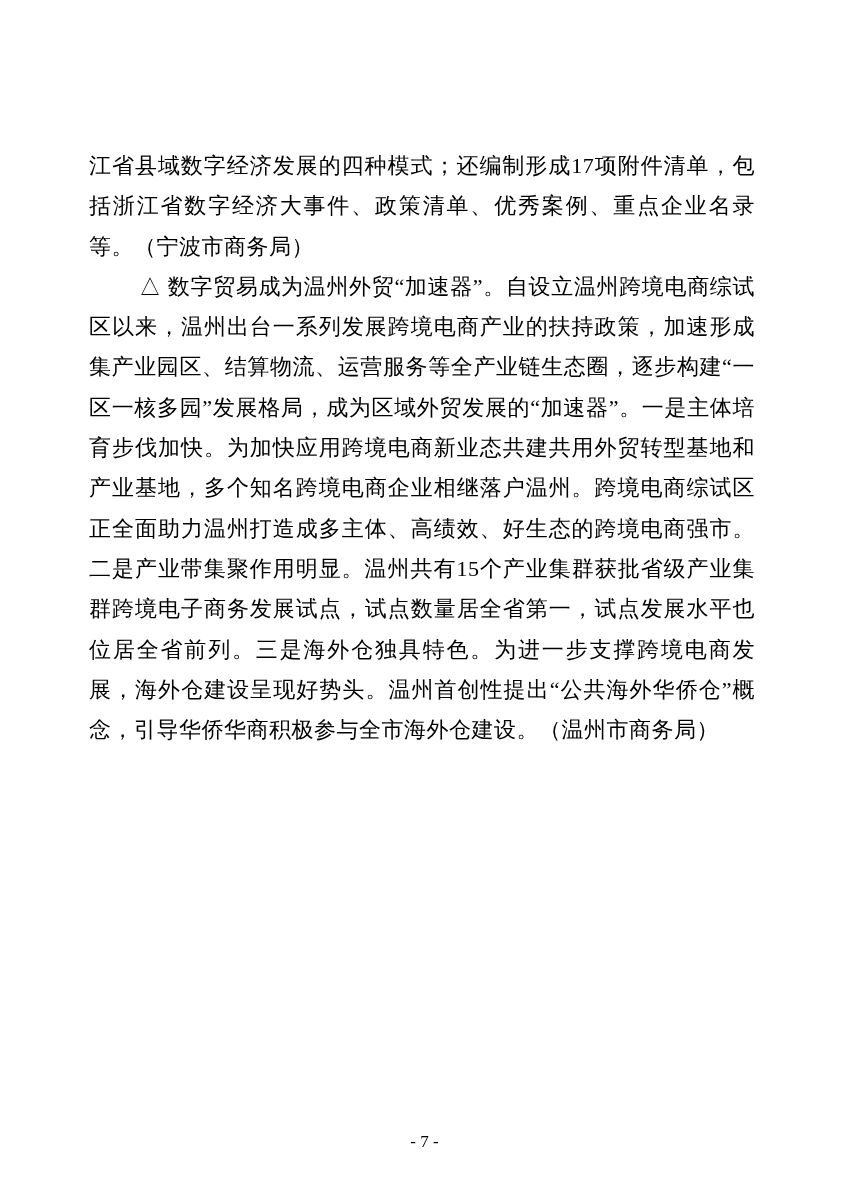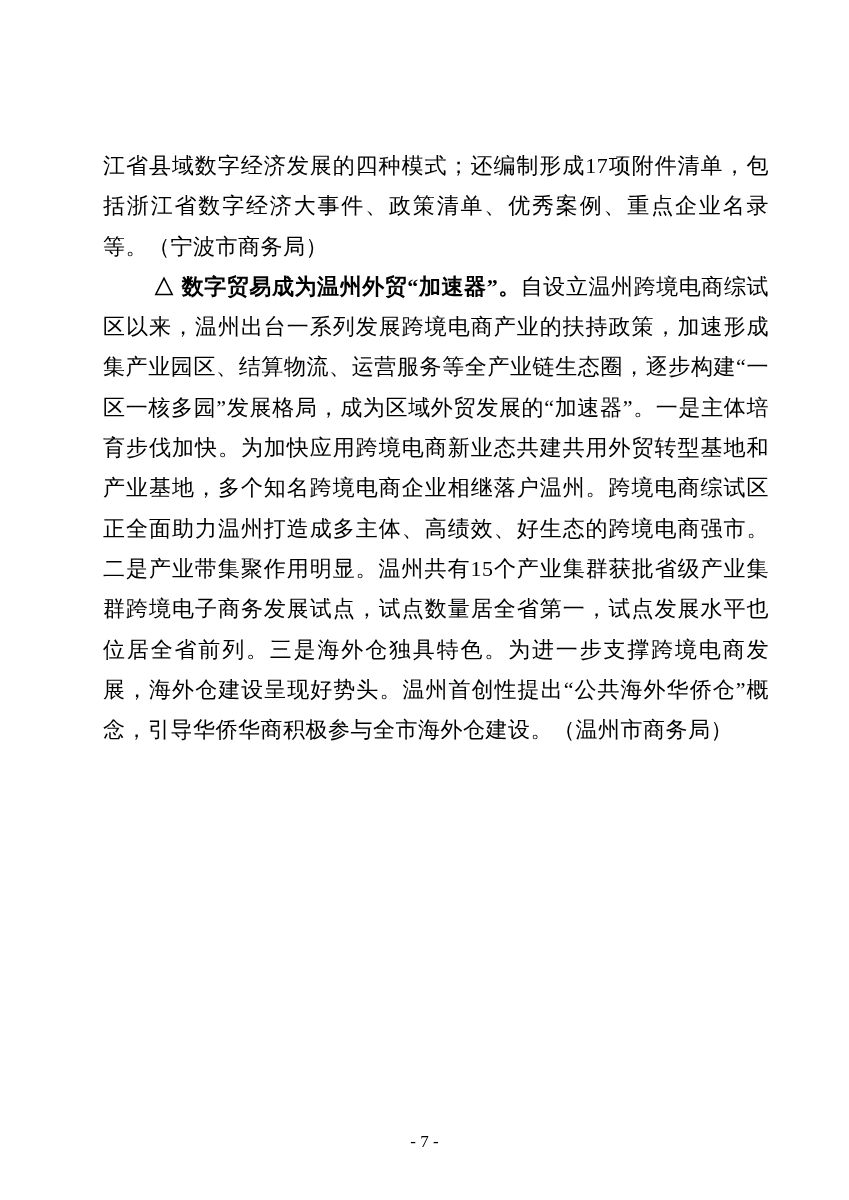--- a/index.html
+++ b/index.html
@@ -9,32 +9,32 @@
     width: 849px;
     height: 1200px;
     margin: 0 auto;
     background: #ffffff;
     color: #000000;
     font-family: "Liberation Serif", serif;
     overflow: hidden;
   }
   .doc-body {
     position: absolute;
-    left: 103px;
+    left: 89px;
     top: 146px;
     width: 666px;
   }
   .para {
     font-size: 22px;
     line-height: 40.3px;
     text-align: justify;
     letter-spacing: 0.5px;
   }
   .para.indent { text-indent: 50px; }
-  .seg.bold { font-weight: bold; }
+  .seg.bold { font-weight: normal; }
   .page-number {
     position: absolute;
     left: 0;
     right: 0;
     top: 1132px;
     text-align: center;
     font-size: 17px;
     font-family: "Liberation Serif", serif;
     color: #000000;
   }

